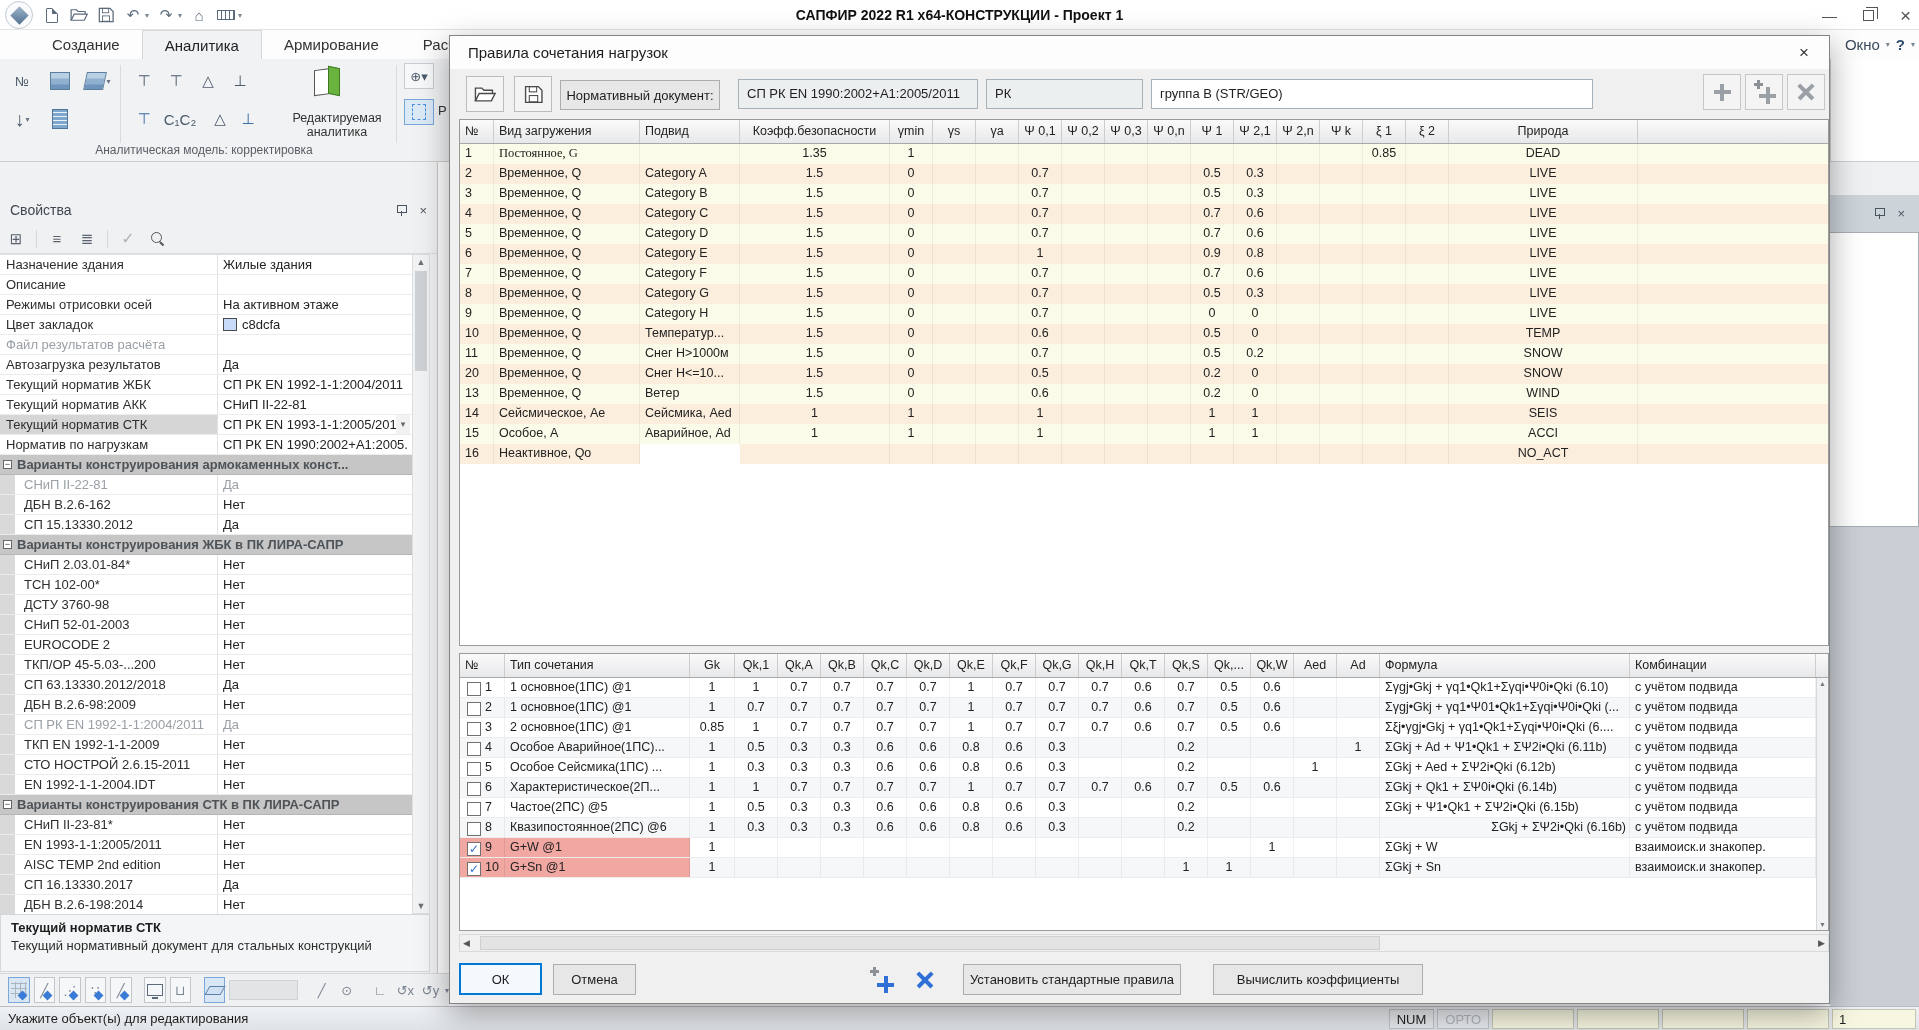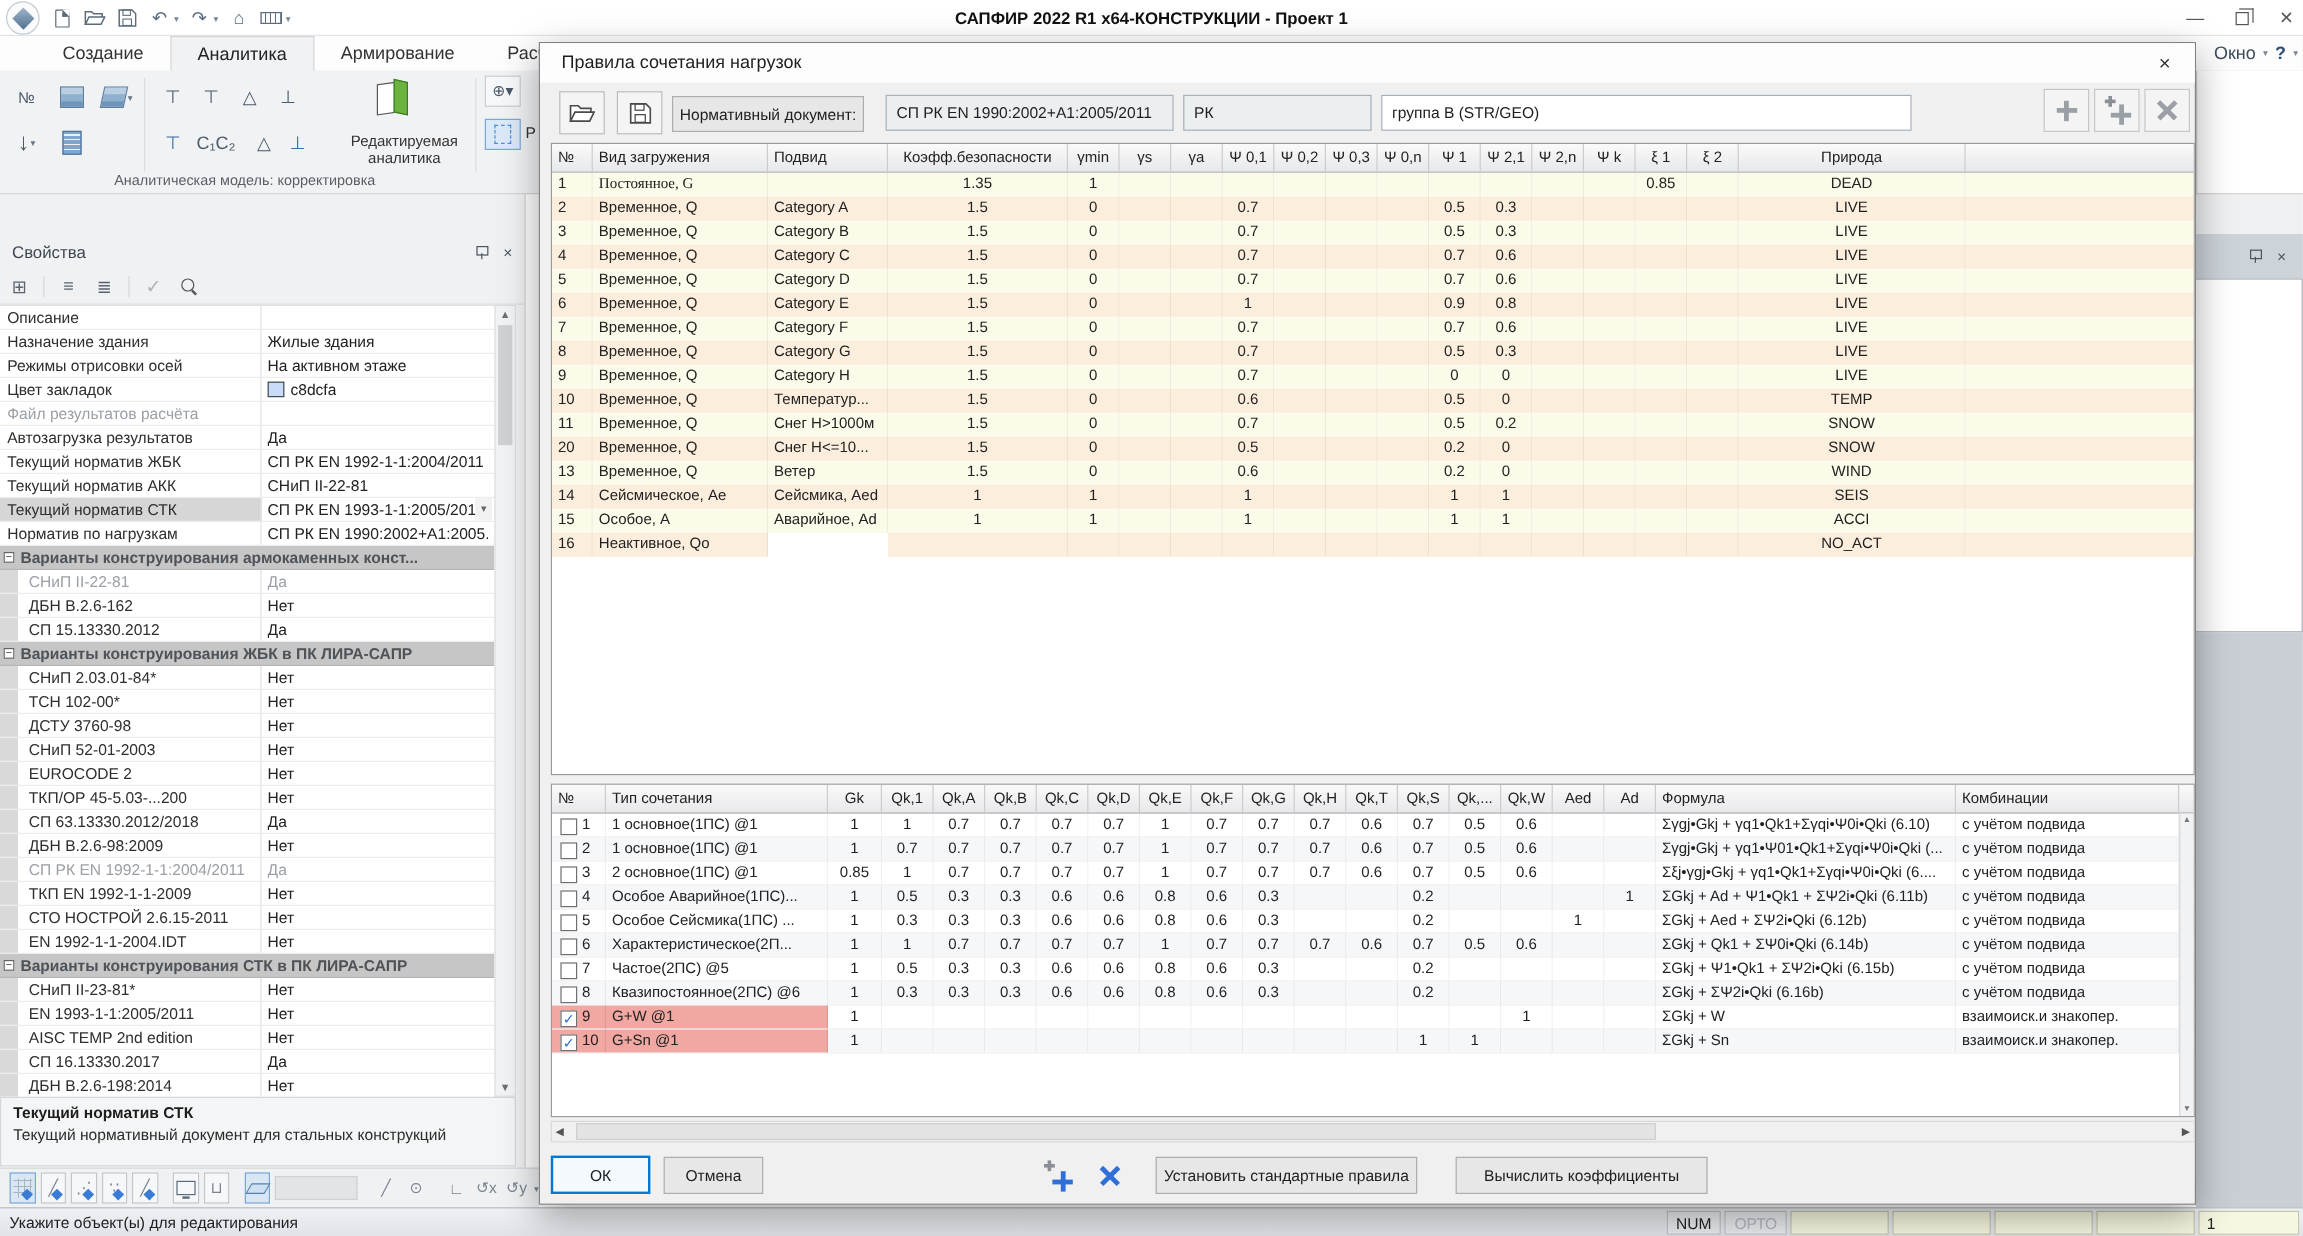--- a/index.html
+++ b/index.html
@@ -287,29 +287,29 @@
     <span class="lp-ic">≡</span>
     <span class="lp-ic">≣</span>
     <span class="vsep"></span>
     <span class="lp-ic check-gray">✓</span>
     <span class="lp-ic">
         <span class="search-ic"></span>
       </span>
   </div>
   <div id="prop-grid">
       <div class="prow">
+        <div class="plabel">Назначение здания</div>
+        <div class="pvalue">
+          <span class="pvtext">Жилые здания</span>
+        </div>
+      </div>
+      <div class="prow">
         <div class="plabel">Описание</div>
         <div class="pvalue">
           <span class="pvtext"></span>
-        </div>
-      </div>
-      <div class="prow">
-        <div class="plabel">Назначение здания</div>
-        <div class="pvalue">
-          <span class="pvtext">Жилые здания</span>
         </div>
       </div>
       <div class="prow">
         <div class="plabel">Режимы отрисовки осей</div>
         <div class="pvalue">
           <span class="pvtext">На активном этаже</span>
         </div>
       </div>
       <div class="prow">
         <div class="plabel">Цвет закладок</div>
@@ -1135,21 +1135,21 @@
         <div class="td ac" style="width: 43px;">0.8</div>
         <div class="td ac" style="width: 43px;">0.6</div>
         <div class="td ac" style="width: 43px;">0.3</div>
         <div class="td ac" style="width: 43px;"></div>
         <div class="td ac" style="width: 43px;"></div>
         <div class="td ac" style="width: 43px;">0.2</div>
         <div class="td ac" style="width: 43px;"></div>
         <div class="td ac" style="width: 43px;"></div>
         <div class="td ac" style="width: 43px;"></div>
         <div class="td ac" style="width: 43px;"></div>
-        <div class="td al" style="width: 250px;">ΣGkj + ΣΨ2i•Qki (6.16b)</div>
+        <div class="td al" style="width: 250px; text-align: right;">ΣGkj + ΣΨ2i•Qki (6.16b)</div>
         <div class="td al" style="width: 186px;">с учётом подвида</div>
         <div class="td fill"></div>
       </div>
       <div class="trow">
         <div class="td al hl" style="width: 45px;"><span class="cb">✓</span><span>9</span></div>
         <div class="td al hl" style="width: 185px;">G+W @1</div>
         <div class="td ac" style="width: 45px;">1</div>
         <div class="td ac" style="width: 43px;"></div>
         <div class="td ac" style="width: 43px;"></div>
         <div class="td ac" style="width: 43px;"></div>

